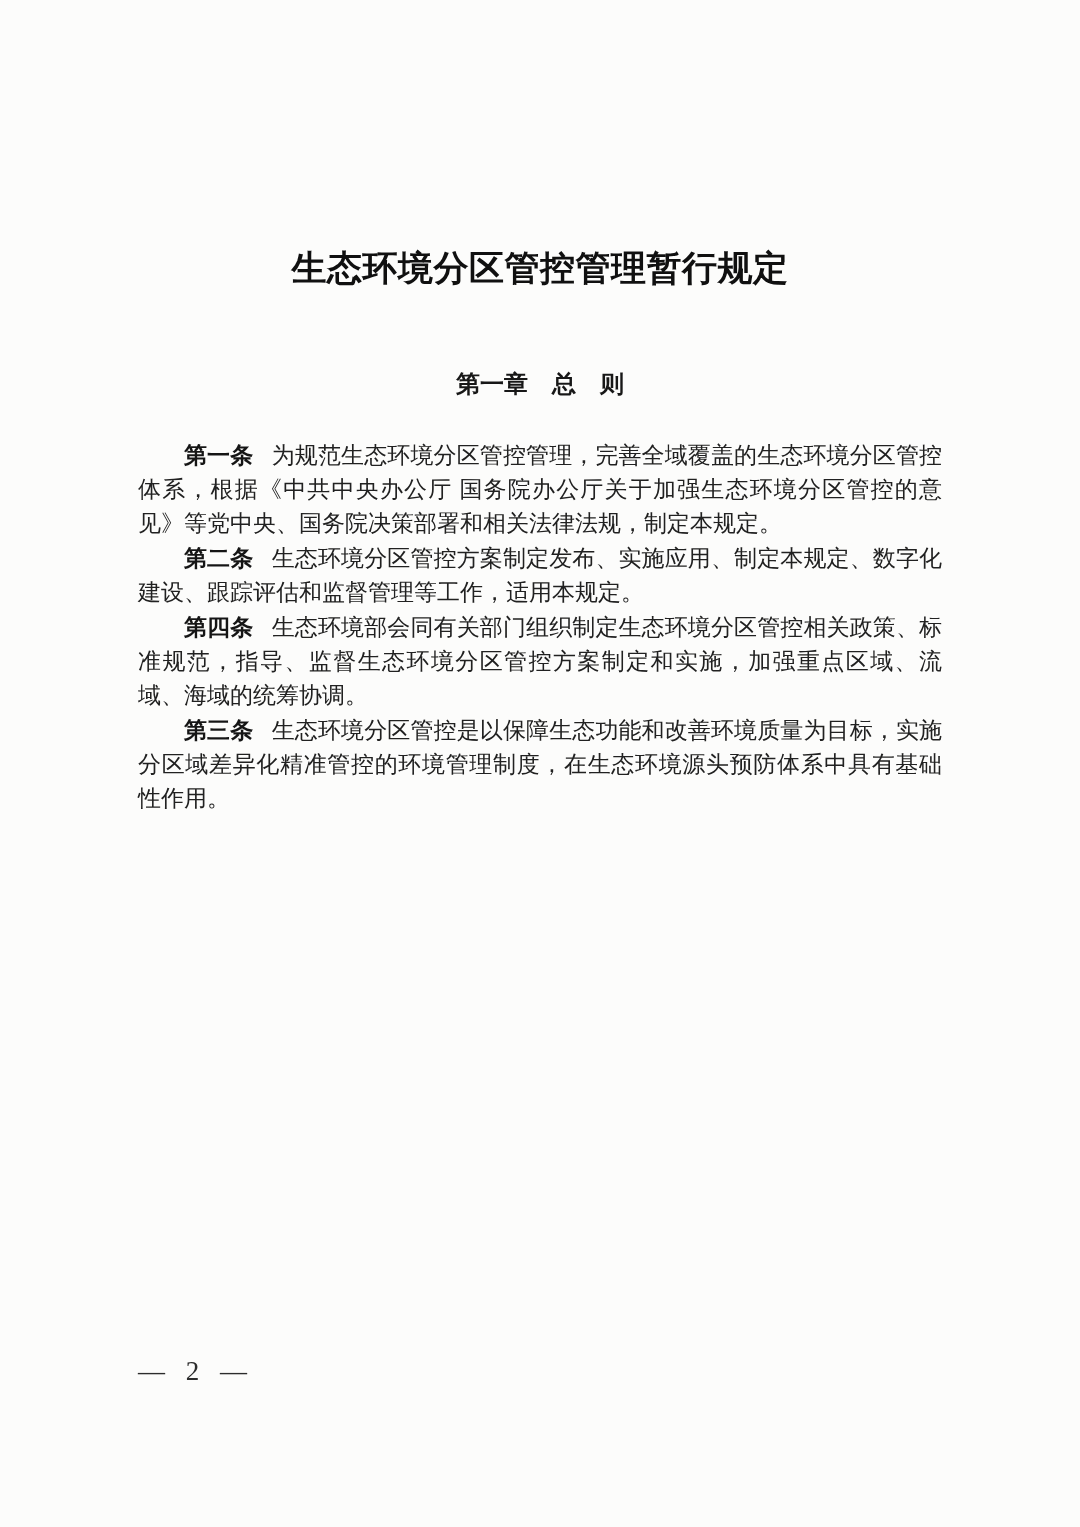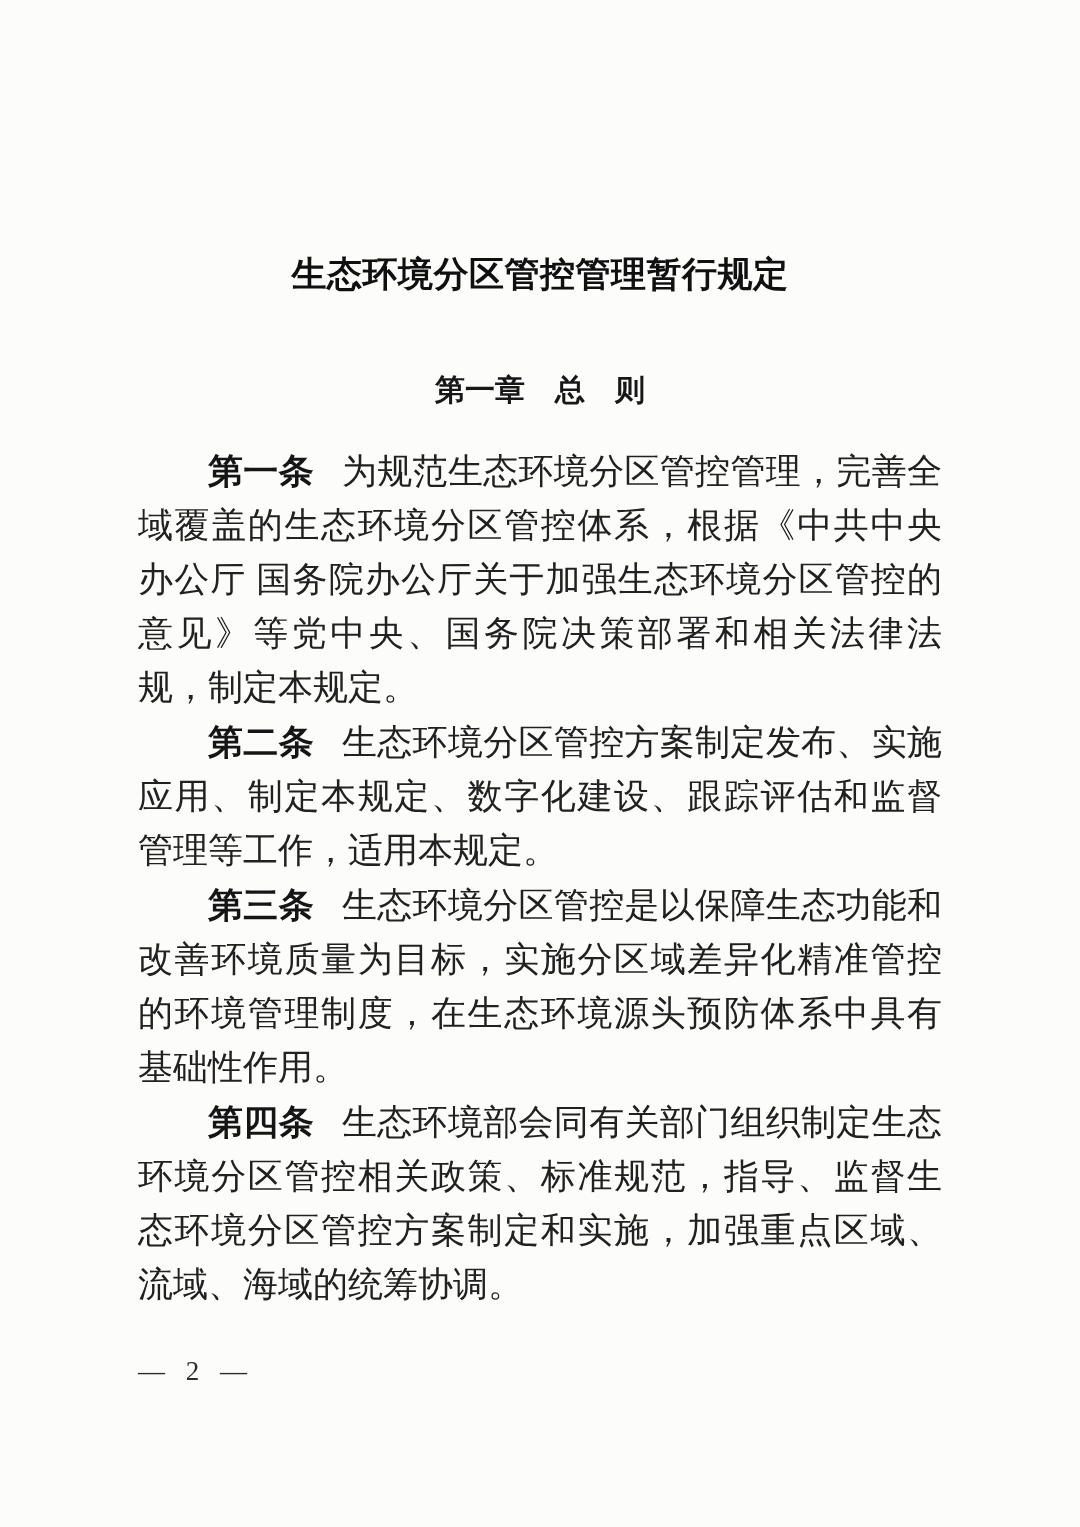--- a/index.html
+++ b/index.html
@@ -10,44 +10,44 @@
   .page {
     position: relative;
     width: 1080px;
     height: 1527px;
     margin: 0 auto;
     background: #fcfcfb;
     overflow: hidden;
     box-sizing: border-box;
   }
   .doc-title {
-    margin: 17px;
+    margin: 11px;
     padding-top: 232px;
     text-align: center;
     font-family: "Liberation Serif", serif;
     font-weight: 700;
     font-size: 35px;
     line-height: 52px;
     color: #101010;
     letter-spacing: 0.5px;
   }
   .chapter-heading {
     margin: 66px 0 0 0;
     text-align: center;
     font-family: "Liberation Sans", sans-serif;
     font-weight: 700;
-    font-size: 30px;
+    font-size: 24px;
     line-height: 46px;
     color: #171717;
   }
   .body-text {
     margin: 31px 138px 0 138px;
     font-family: "Liberation Serif", serif;
-    font-size: 35px;
-    line-height: 54px;
+    font-size: 23px;
+    line-height: 34px;
     text-align: justify;
     text-justify: inter-ideograph;
     color: #212121;
   }
   .para {
     margin: 0;
     text-indent: 2em;
   }
   .article-label {
     font-family: "Liberation Sans", sans-serif;
@@ -71,21 +71,21 @@
 
 <div class="page">
 
   <h1 class="doc-title">生态环境分区管控管理暂行规定</h1>
 
   <h2 class="chapter-heading">第一章　总　则</h2>
 
   <div class="body-text">
       <p class="para"><span class="article-label">第一条</span><span>为规范生态环境分区管控管理，完善全域覆盖的生态环境分区管控体系，根据《中共中央办公厅 国务院办公厅关于加强生态环境分区管控的意见》等党中央、国务院决策部署和相关法律法规，制定本规定。</span></p>
       <p class="para"><span class="article-label">第二条</span><span>生态环境分区管控方案制定发布、实施应用、制定本规定、数字化建设、跟踪评估和监督管理等工作，适用本规定。</span></p>
+      <p class="para"><span class="article-label">第四条</span><span>生态环境部会同有关部门组织制定生态环境分区管控相关政策、标准规范，指导、监督生态环境分区管控方案制定和实施，加强重点区域、流域、海域的统筹协调。</span></p>
       <p class="para"><span class="article-label">第三条</span><span>生态环境分区管控是以保障生态功能和改善环境质量为目标，实施分区域差异化精准管控的环境管理制度，在生态环境源头预防体系中具有基础性作用。</span></p>
-      <p class="para"><span class="article-label">第四条</span><span>生态环境部会同有关部门组织制定生态环境分区管控相关政策、标准规范，指导、监督生态环境分区管控方案制定和实施，加强重点区域、流域、海域的统筹协调。</span></p>
     </div>
 
   <div class="page-footer">
     <span>— 2 —</span>
   </div>
 
 </div>
 
 </body></html>

